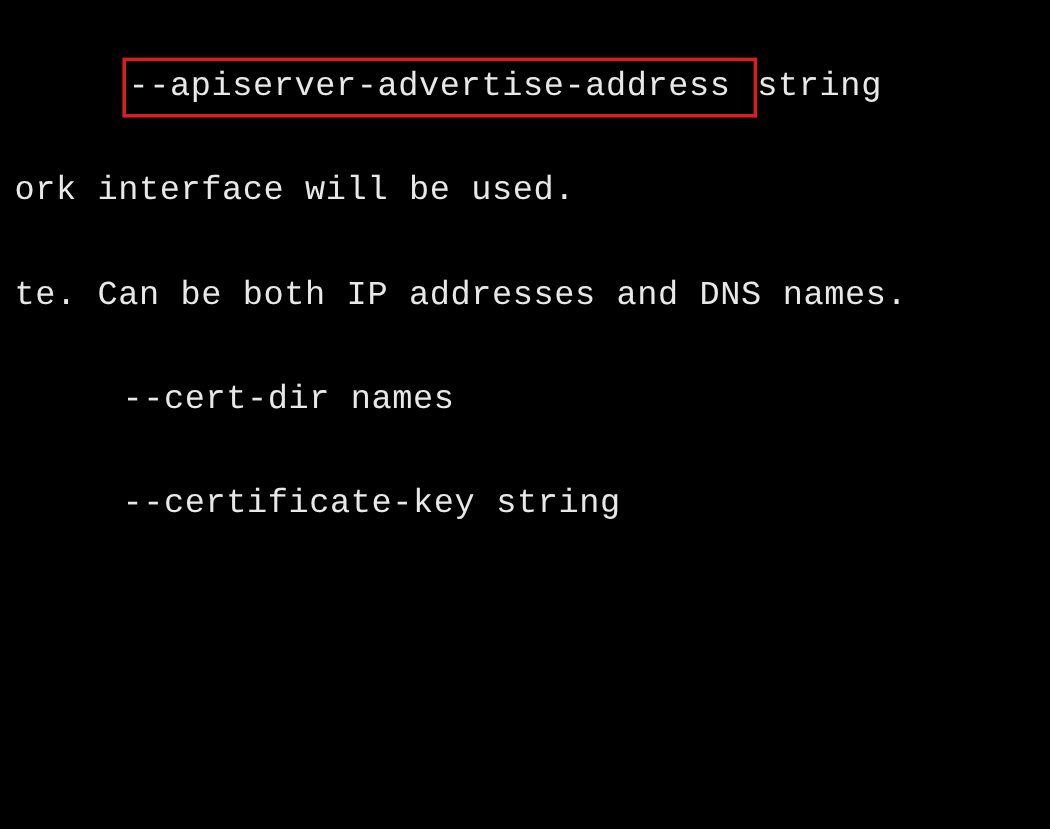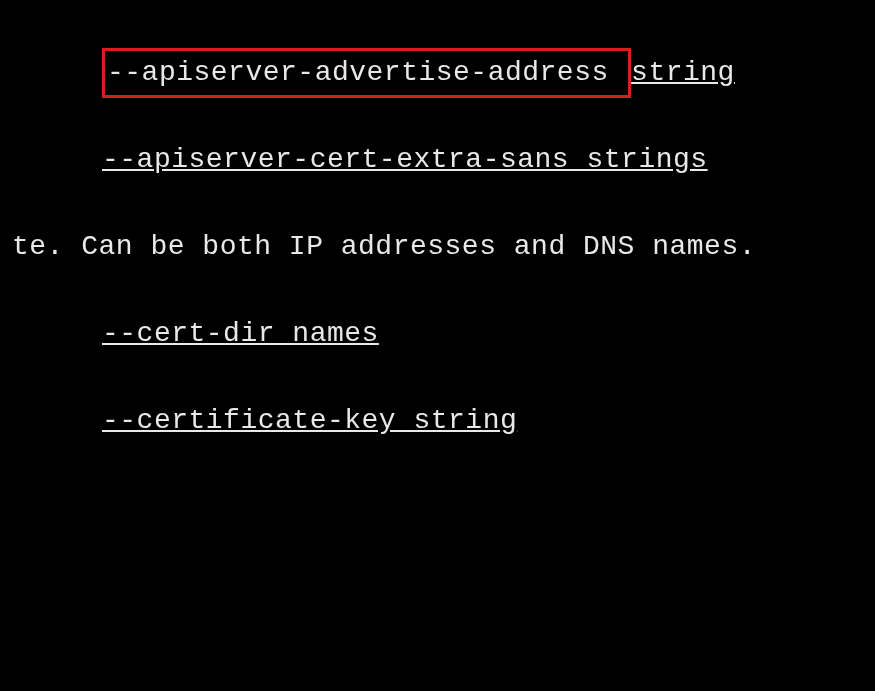--- a/index.html
+++ b/index.html
@@ -23,29 +23,28 @@
       display: block;
     }
     .highlight {
       border: 3px solid #d62020;
       padding: 0 2px;
       margin: -3px 0;
       display: inline-block;
     }
     .indent1 {
       padding-left: 90px;
-      text-decoration: underline;
     }
   </style>
 </head>
 <body>
 
 <div class="terminal">
 <span class="line indent1"><span class="highlight">--apiserver-advertise-address </span><span>string</span></span>
-<span class="line indent1">--apiserver-cert-extra-sans strings</span>
+<span class="line">ork interface will be used.</span>
 <span class="line">te. Can be both IP addresses and DNS names.</span>
 <span class="line indent1">--cert-dir names</span>
 <span class="line indent1">--certificate-key string</span>
 
 
 
 
 
 
 </div>

